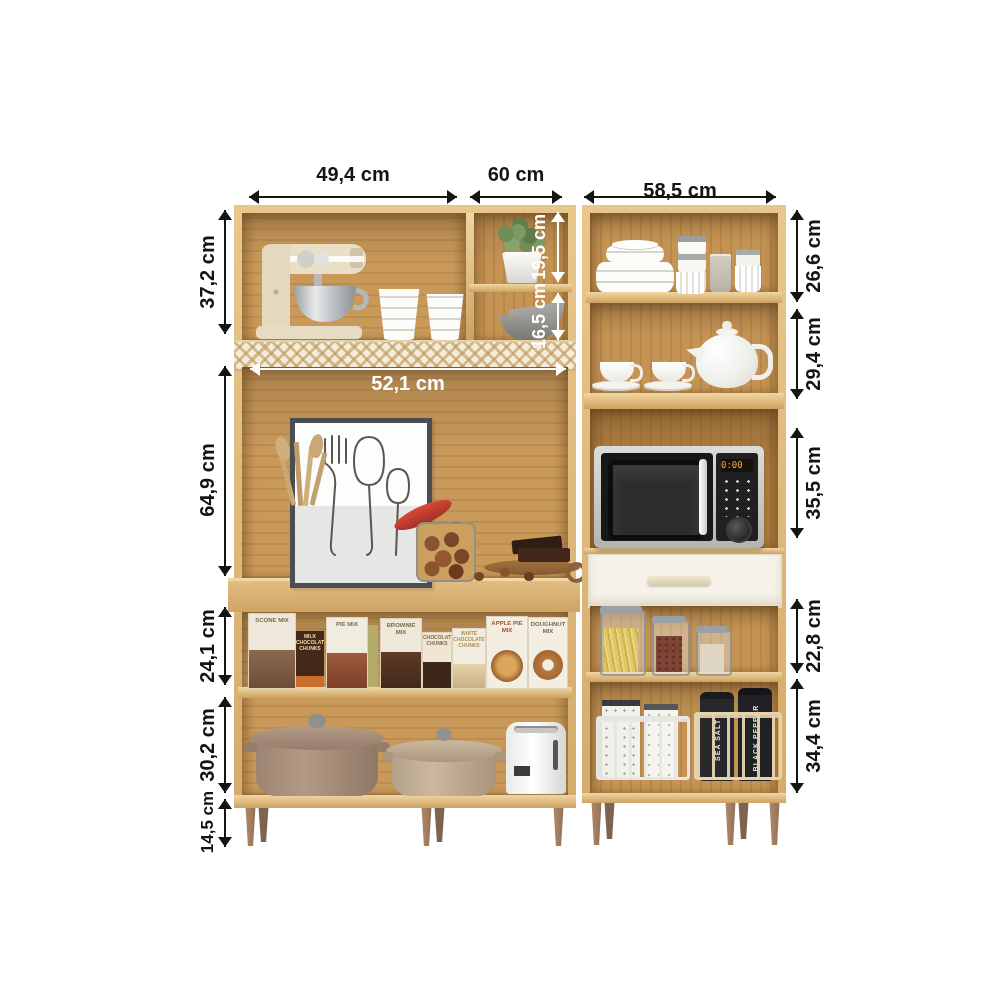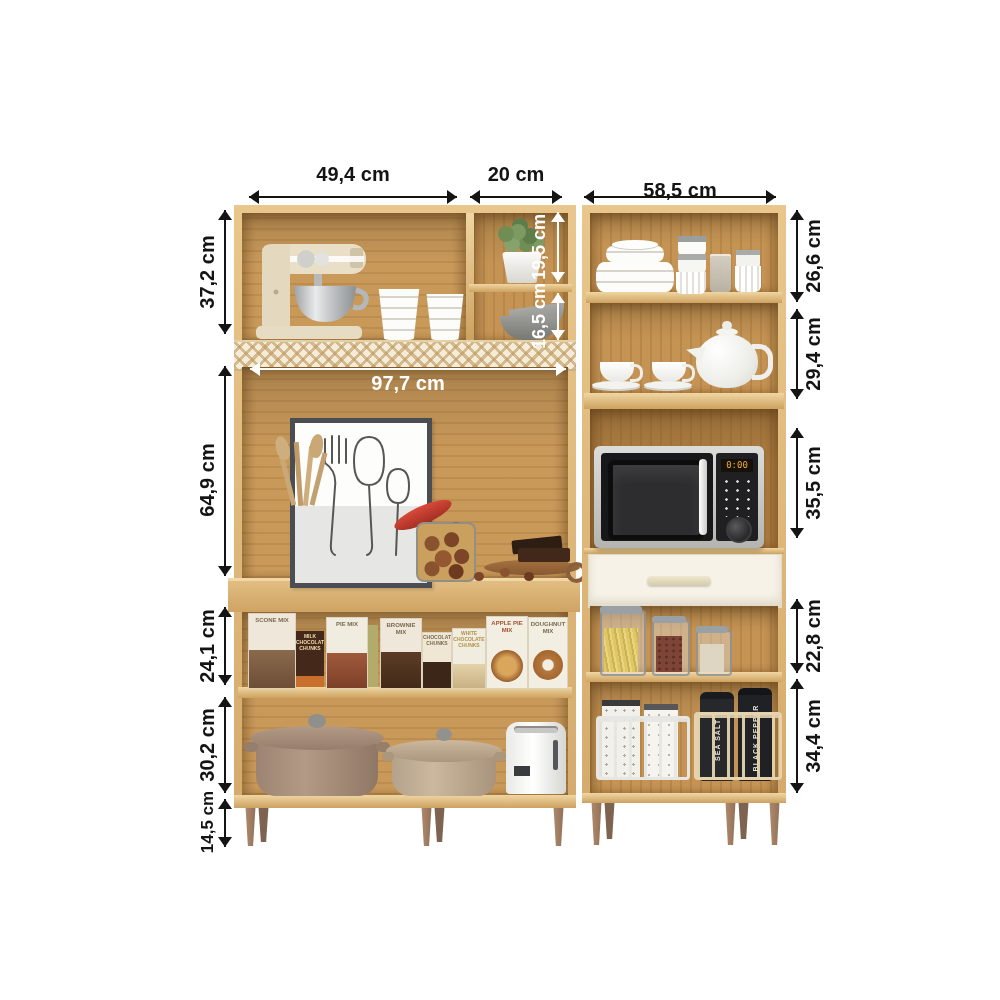--- a/index.html
+++ b/index.html
@@ -260,21 +260,21 @@
   <div class="abs" style="left:722px;top:321px;width:10px;height:9px;background:#ececе8;background:#ecece8;border-radius:50%;"></div>
 
   <div class="abs" style="left:594px;top:446px;width:170px;height:102px;border-radius:6px;
        background:linear-gradient(180deg,#dcdcda,#b4b4b1);box-shadow:0 3px 4px rgba(0,0,0,.25);">
     <div class="abs" style="left:7px;top:7px;width:112px;height:88px;background:#18181a;border-radius:4px;">
       <div class="abs" style="left:7px;top:7px;width:86px;height:70px;background:#2d2d2f;border:5px solid #0d0d0e;border-radius:6px;
            box-shadow:inset 0 10px 14px rgba(255,255,255,.08);"></div>
       <div class="abs" style="left:98px;top:6px;width:8px;height:76px;background:linear-gradient(90deg,#ffffff,#c9c9c6);border-radius:4px;"></div>
     </div>
     <div class="abs" style="left:122px;top:7px;width:42px;height:88px;background:#202022;border-radius:3px;">
-      <div class="abs" style="left:5px;top:6px;width:32px;height:13px;background:#171209;text-align:center;
+      <div class="abs" style="left:5px;top:6px;width:32px;height:13px;background:#171209;text-align:left;
            font-family:'DejaVu Sans Mono',monospace;font-size:9px;line-height:13px;color:#f0a93c;">0:00</div>
       <div class="abs" style="left:5px;top:24px;width:32px;height:40px;
            background-image:radial-gradient(#d8d8d4 1.2px,transparent 1.7px);background-size:11px 9px;"></div>
       <div class="abs" style="left:10px;top:64px;width:22px;height:22px;border-radius:50%;
            background:radial-gradient(circle at 35% 35%,#5a5a5c,#29292b 70%);border:2px solid #3c3c3e;"></div>
     </div>
   </div>
 
   <div class="abs glass" style="left:600px;top:610px;width:42px;height:62px;">
     <div class="abs" style="left:2px;bottom:2px;width:34px;height:44px;
@@ -309,21 +309,21 @@
     <span class="abs" style="left:50%;top:50%;transform:translate(-50%,-50%) rotate(-90deg);font-size:7px;font-weight:700;
           color:#e8e4da;white-space:nowrap;letter-spacing:1px;">BLACK PEPPER</span>
   </div>
   <div class="abs" style="left:694px;top:712px;width:82px;height:62px;border:3px solid #e4d3ae;border-radius:4px;
        background-image:repeating-linear-gradient(90deg,rgba(228,211,174,.95) 0 3px,transparent 3px 15px);
        box-shadow:inset 0 3px 0 rgba(228,211,174,.9);"></div>
 
   <div class="harrow" style="left:249px;top:190px;width:208px;"></div>
   <div class="dlab" style="left:353px;top:174px;">49,4 cm</div>
   <div class="harrow" style="left:470px;top:190px;width:92px;"></div>
-  <div class="dlab" style="left:516px;top:174px;">20 cm</div>
+  <div class="dlab" style="left:516px;top:174px;">60 cm</div>
   <div class="harrow" style="left:584px;top:190px;width:192px;"></div>
   <div class="dlab" style="left:680px;top:190px;">58,5 cm</div>
 
   <div class="varrow" style="left:218px;top:210px;height:124px;"></div>
   <div class="dlab rot" style="left:207px;top:272px;">37,2 cm</div>
   <div class="varrow" style="left:218px;top:366px;height:210px;"></div>
   <div class="dlab rot" style="left:207px;top:480px;">64,9 cm</div>
   <div class="varrow" style="left:218px;top:607px;height:78px;"></div>
   <div class="dlab rot" style="left:207px;top:646px;">24,1 cm</div>
   <div class="varrow" style="left:218px;top:697px;height:96px;"></div>
@@ -340,15 +340,15 @@
   <div class="varrow" style="left:790px;top:599px;height:74px;"></div>
   <div class="dlab rot" style="left:813px;top:636px;">22,8 cm</div>
   <div class="varrow" style="left:790px;top:679px;height:114px;"></div>
   <div class="dlab rot" style="left:813px;top:736px;">34,4 cm</div>
 
   <div class="varrow white" style="left:551px;top:212px;height:70px;"></div>
   <div class="dlab rot wlab" style="left:539px;top:247px;">19,5 cm</div>
   <div class="varrow white" style="left:551px;top:293px;height:47px;"></div>
   <div class="dlab rot wlab" style="left:539px;top:316px;">16,5 cm</div>
   <div class="harrow white" style="left:250px;top:362px;width:316px;"></div>
-  <div class="dlab wlab" style="left:408px;top:383px;font-size:20px;">97,7 cm</div>
+  <div class="dlab wlab" style="left:408px;top:383px;font-size:20px;">52,1 cm</div>
 
 </div>
 
 </body></html>

